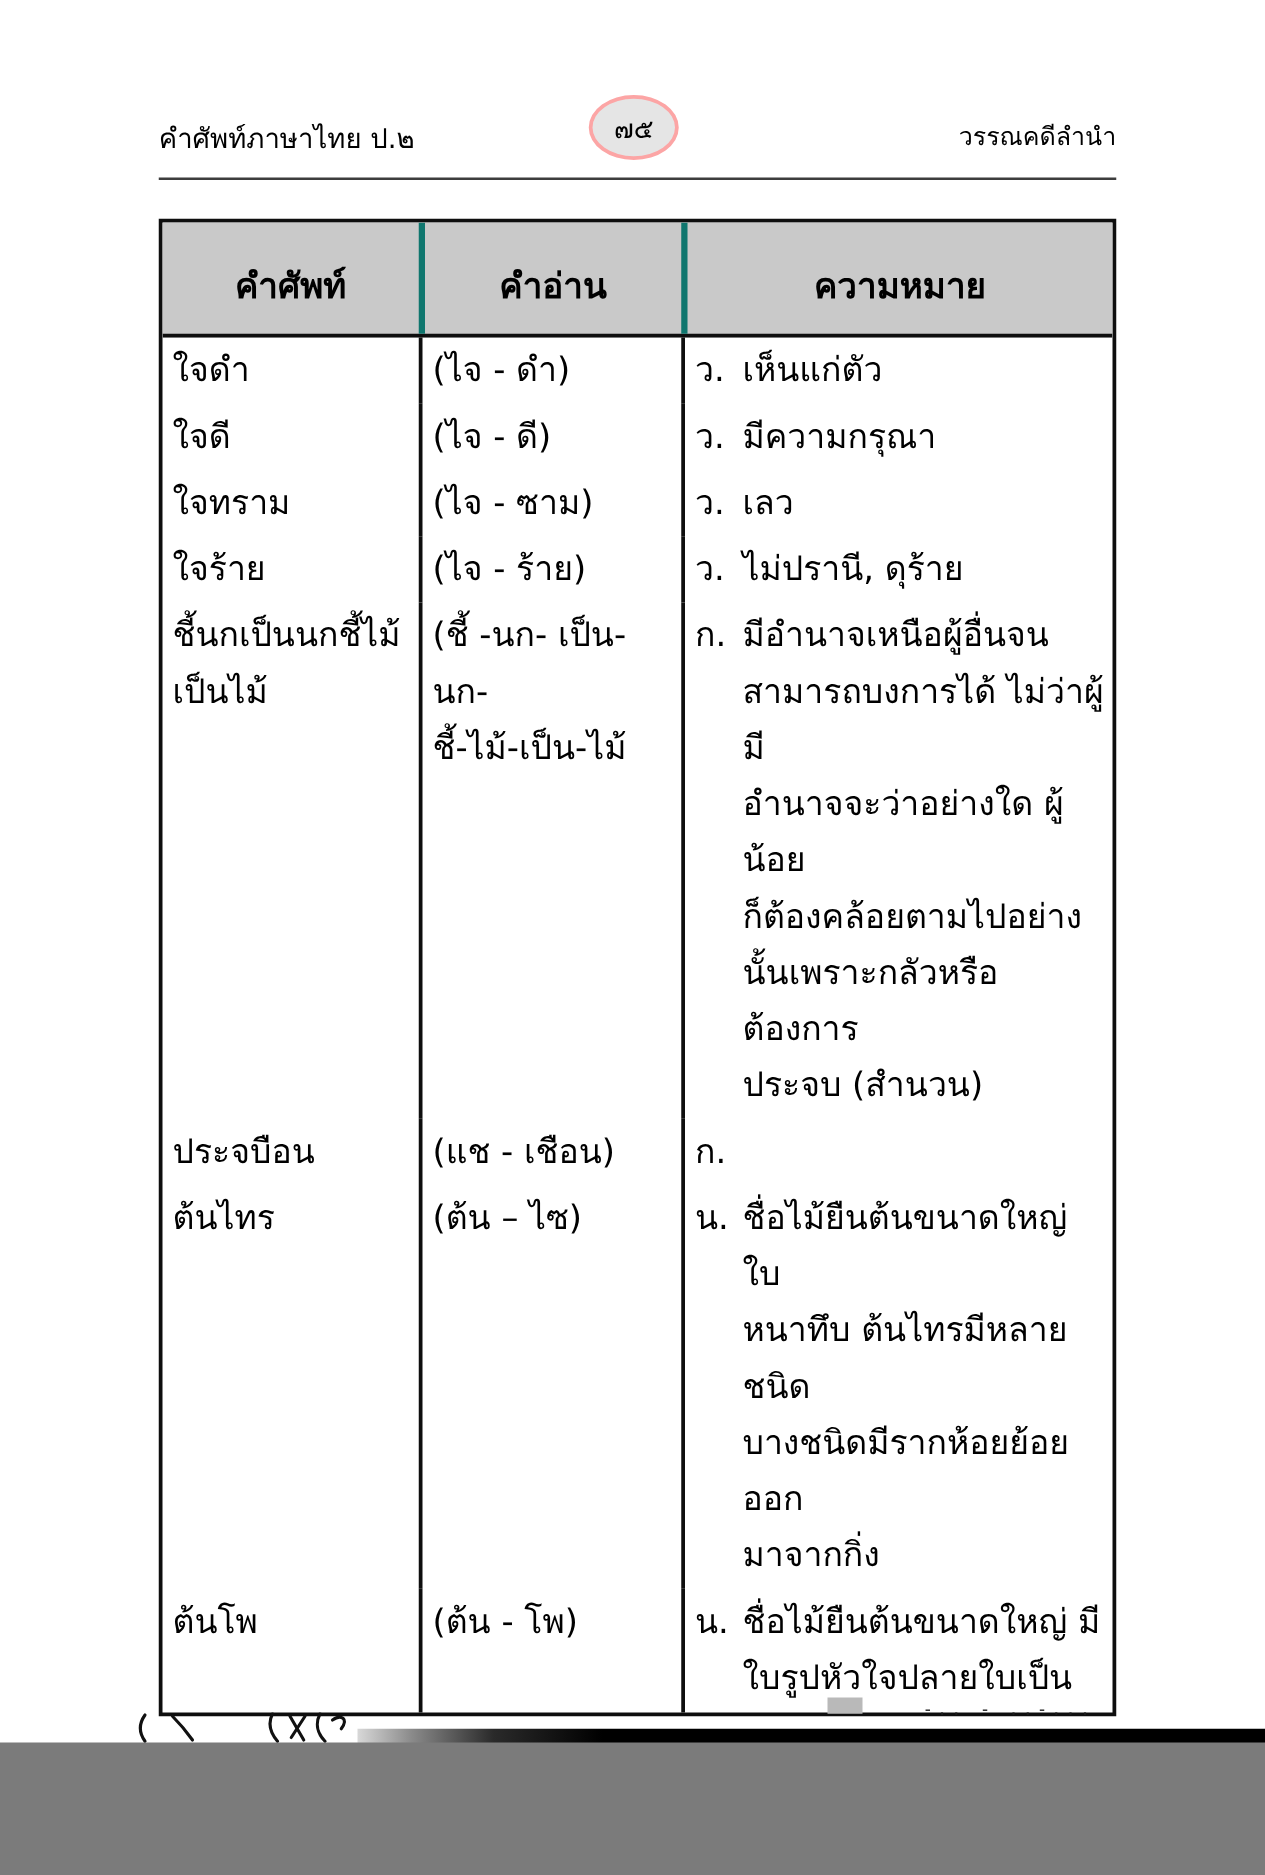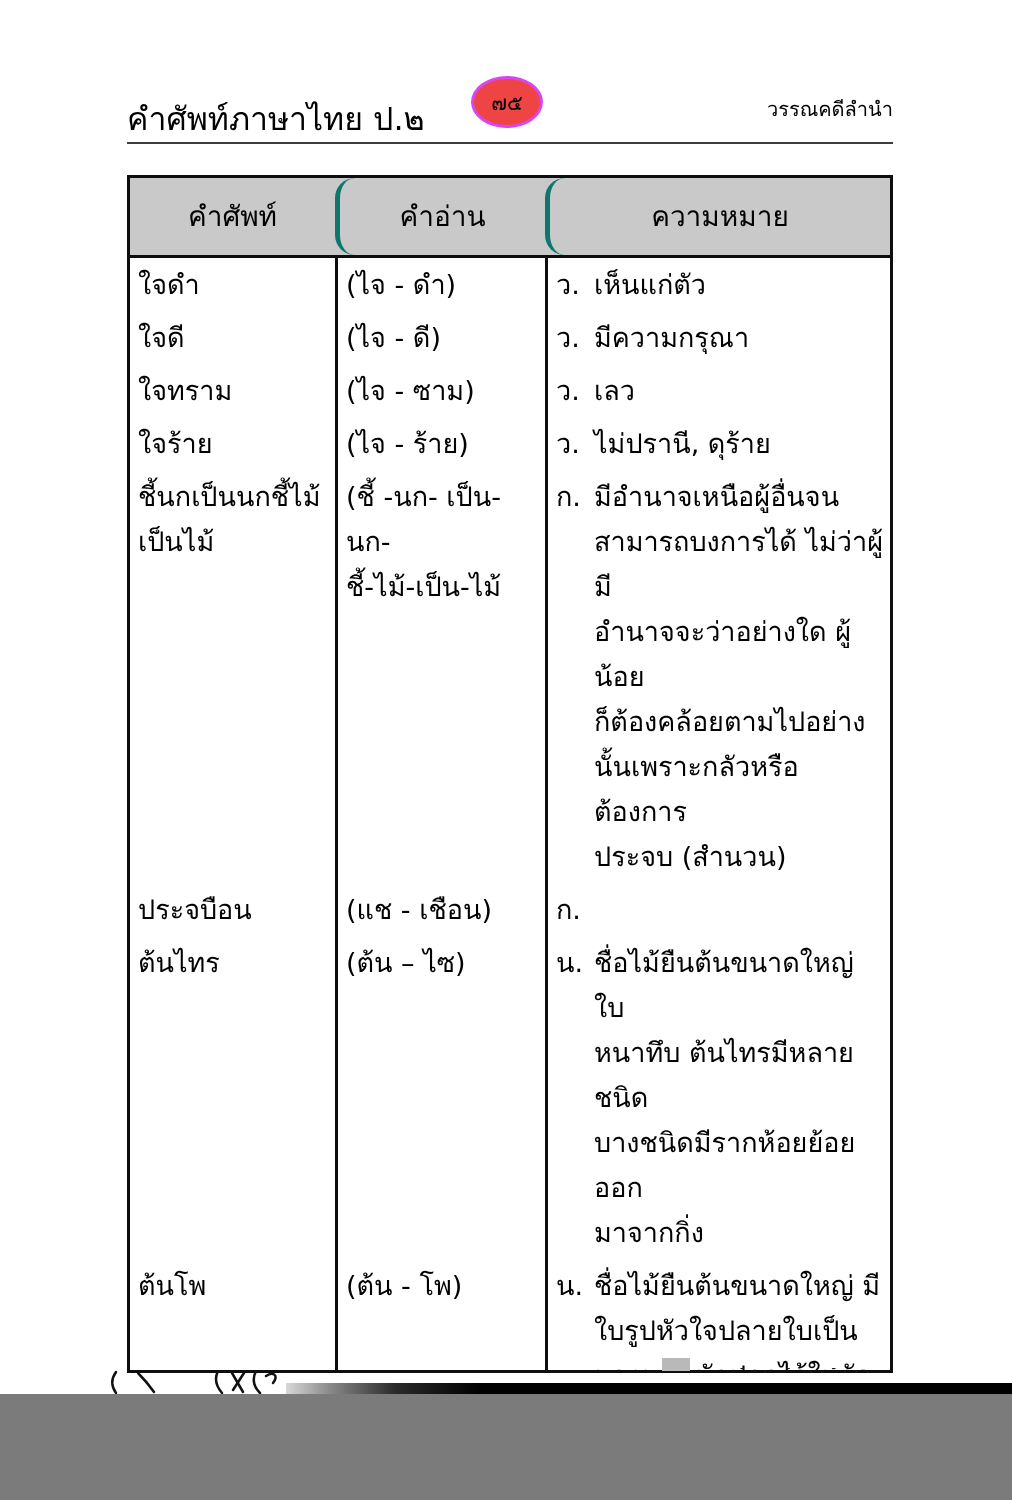--- a/index.html
+++ b/index.html
@@ -3,41 +3,41 @@
 <meta charset="utf-8">
 <style>
   html, body { margin:0; padding:0; }
   body {
     width:1012px; height:1500px; background:#ffffff; overflow:hidden;
     font-family:"DejaVu Sans", sans-serif; color:#000;
   }
   .page { position:relative; width:1012px; height:1500px; background:#fff; }
 
   
-  .hdr-left  { position:absolute; left:127px; top:93px; font-size:32px; white-space:nowrap; }
+  .hdr-left  { position:absolute; left:127px; top:93px; font-size:22px; white-space:nowrap; }
   .hdr-right { position:absolute; right:119px; top:93px; font-size:20px; white-space:nowrap; }
   .page-oval {
     position:absolute; left:471px; top:76px; width:66px; height:46px;
-    border:3px solid #d946ef; border-radius:50%;
+    border:3px solid #fca5a5; border-radius:50%;
     display:flex; align-items:center; justify-content:center;
-    font-size:21px; background:#ef4444;
+    font-size:21px; background:#e5e5e5;
   }
   .rule { position:absolute; left:127px; top:142px; width:766px; height:2px; background:#3d3d3d; }
 
   
   .vtable {
     position:absolute; left:127px; top:175px; width:766px; height:1198px;
     border:3px solid #0e0e0e; box-sizing:border-box; overflow:hidden; background:#fff;
   }
   .thead {
     display:grid; grid-template-columns:205px 210px 1fr;
     background:#c9c9c9; border-bottom:3px solid #0e0e0e;
   }
   .th {
-    text-align:center; font-weight:normal; font-size:28px; padding:16px 0 17px;border-radius:20px;
+    text-align:center; font-weight:bold; font-size:28px; padding:28px 0 17px;
   }
   .th + .th { border-left:5px solid #0f766e; }
 
   .trow { display:grid; grid-template-columns:205px 210px 1fr; }
   .cell {
     font-size:27px; line-height:45px; padding:4px 4px 4px 8px;
     white-space:pre-line;
   }
   .cell.pron, .cell.meaning { border-left:3px solid #0e0e0e; }
   .cell.meaning { display:flex; align-items:flex-start; }

